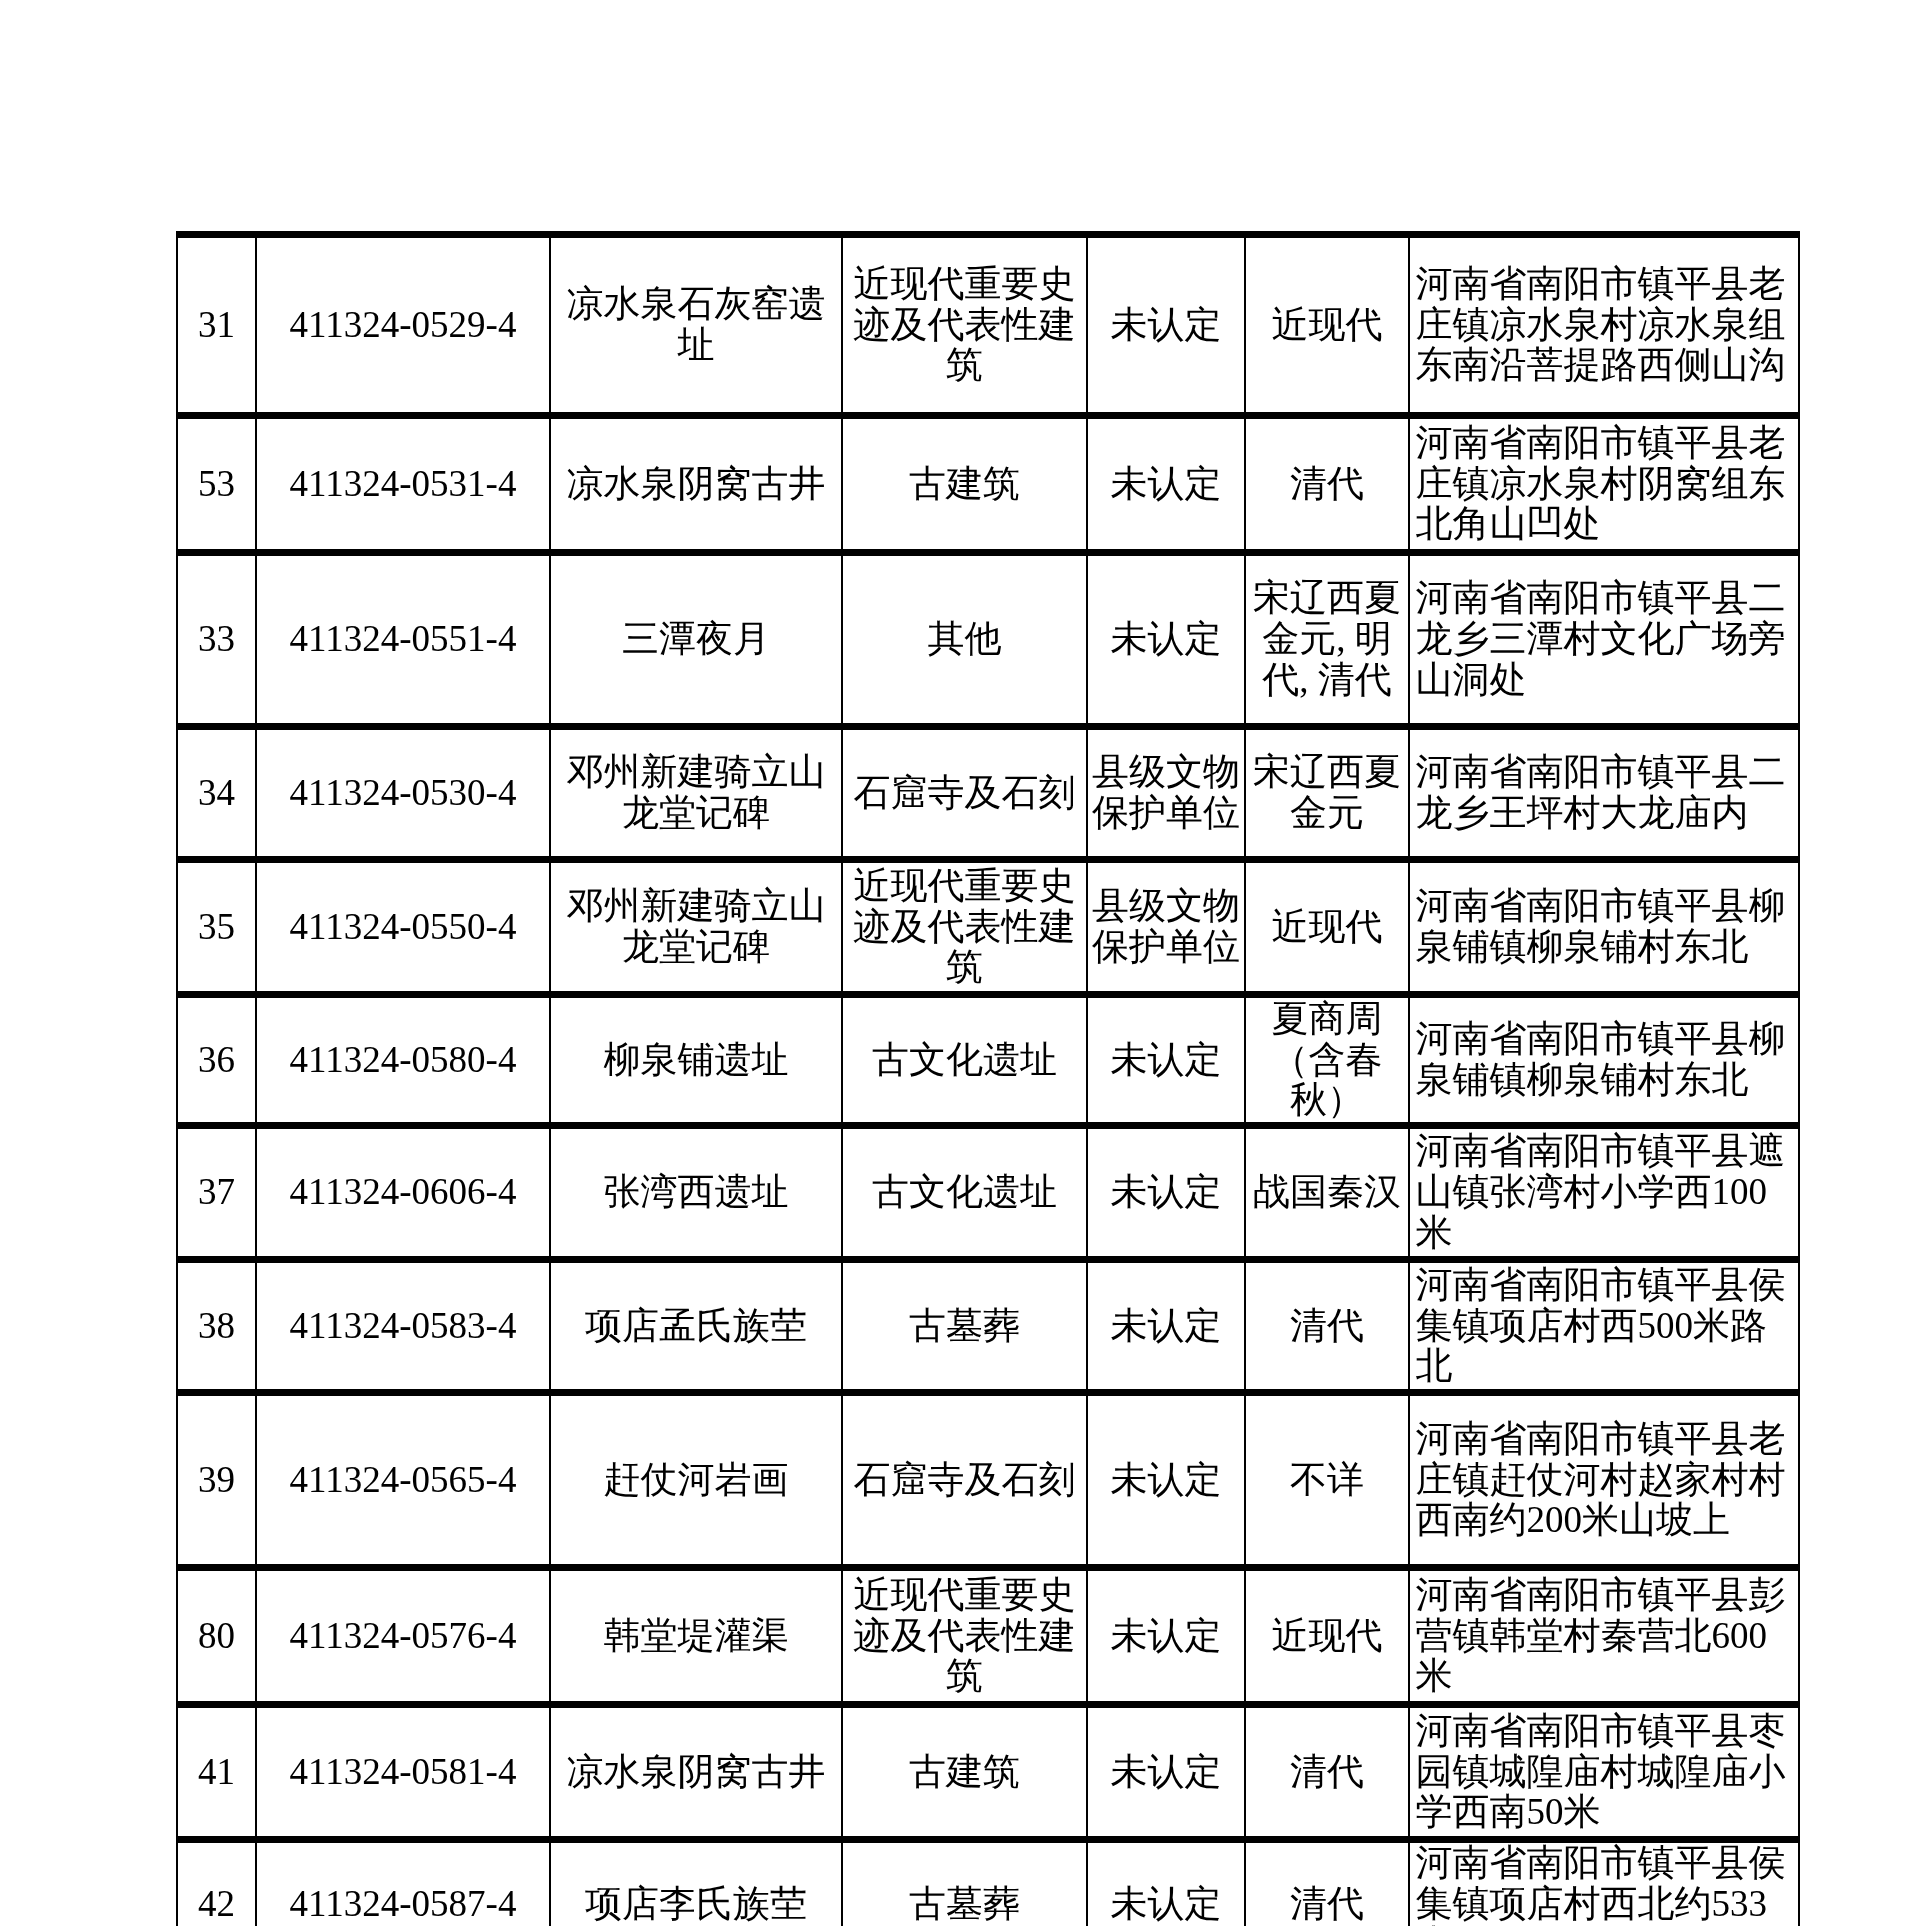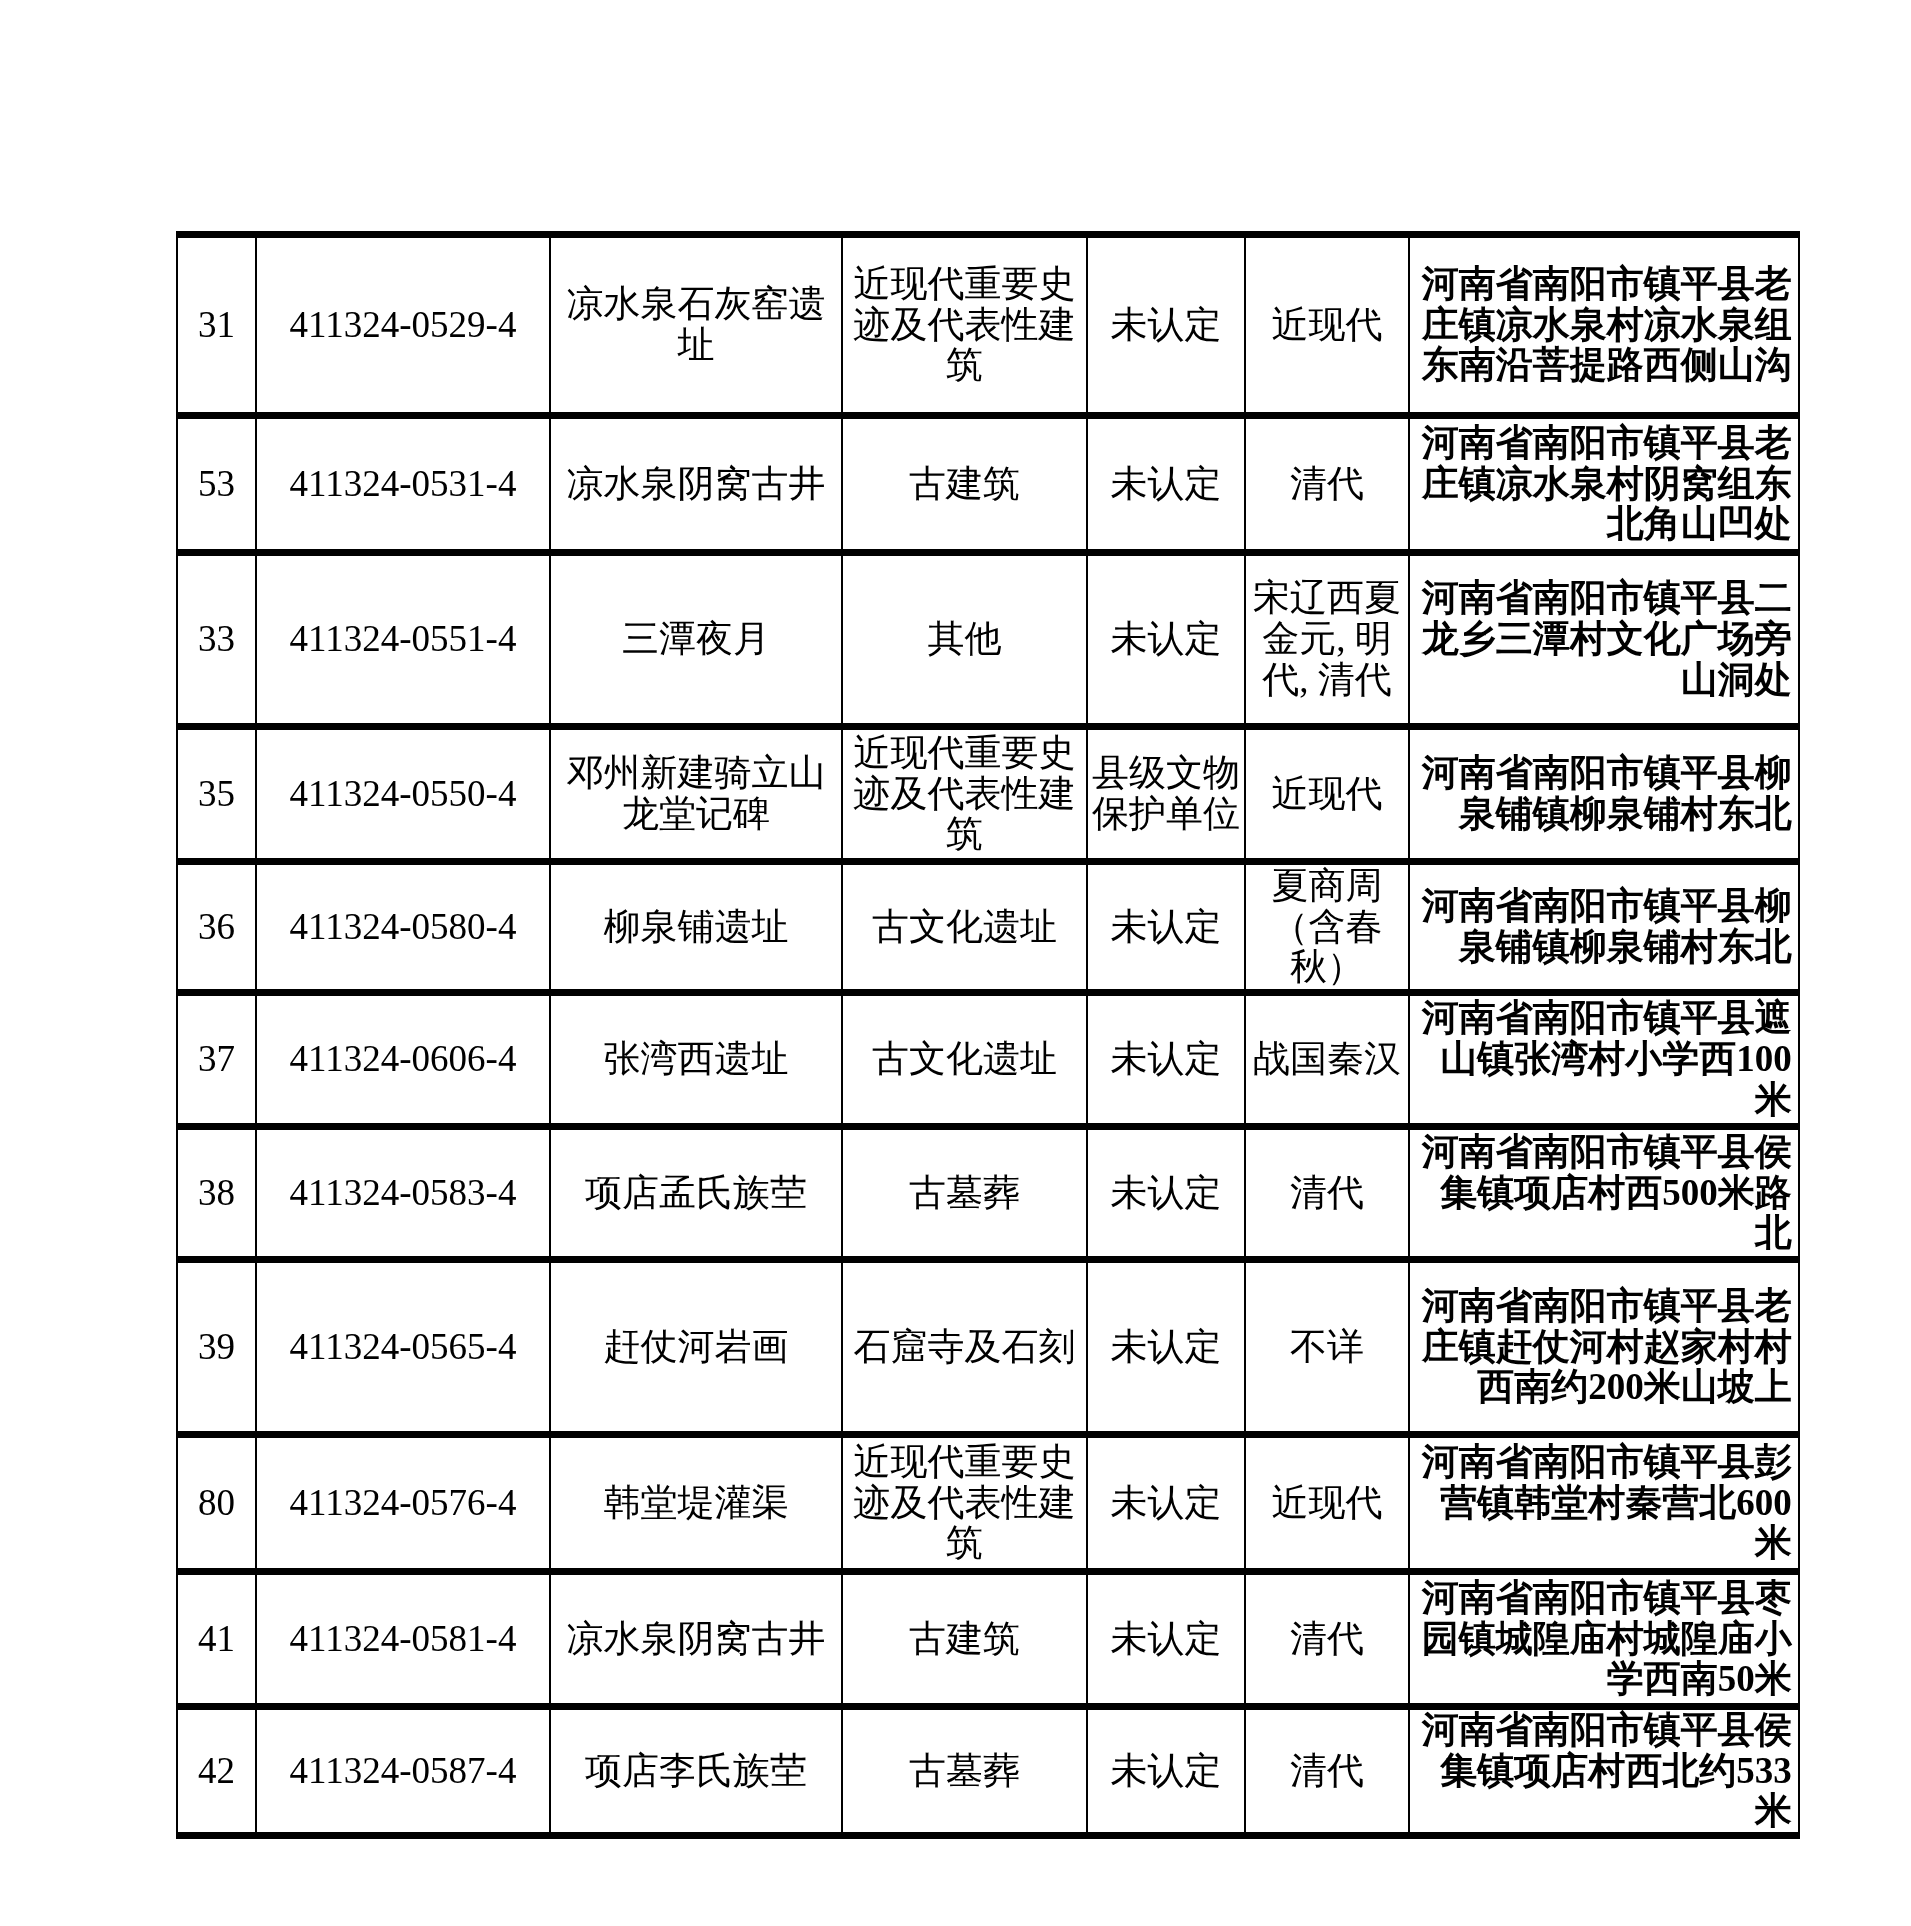--- a/index.html
+++ b/index.html
@@ -35,23 +35,22 @@
     font-size: 37px;
     line-height: 1.1;
     vertical-align: middle;
     text-align: center;
     padding: 0;
     overflow: hidden;
     word-break: normal;
     line-break: strict;
   }
   table.registry td.cell-address {
-    text-align: right;
+    text-align: left;
     padding: 0 6.2px 0 5.4px;
-    font-weight: bold;
   }
   col.c-no       { width: 79px; }
   col.c-id       { width: 294px; }
   col.c-name     { width: 292px; }
   col.c-category { width: 245px; }
   col.c-status   { width: 158px; }
   col.c-era      { width: 164px; }
   col.c-address  { width: 390px; }
 </style>
 </head>
@@ -88,20 +87,29 @@
           <td class="cell-address">河南省南阳市镇平县老庄镇凉水泉村阴窝组东北角山凹处</td>
         </tr>
         <tr style="height: 174px;">
           <td class="cell-no">33</td>
           <td class="cell-id">411324-0551-4</td>
           <td class="cell-name">三潭夜月</td>
           <td class="cell-category">其他</td>
           <td class="cell-status">未认定</td>
           <td class="cell-era">宋辽西夏金元, 明代, 清代</td>
           <td class="cell-address">河南省南阳市镇平县二龙乡三潭村文化广场旁山洞处</td>
+        </tr>
+        <tr style="height: 133px;">
+          <td class="cell-no">34</td>
+          <td class="cell-id">411324-0530-4</td>
+          <td class="cell-name">邓州新建骑立山龙堂记碑</td>
+          <td class="cell-category">石窟寺及石刻</td>
+          <td class="cell-status">县级文物保护单位</td>
+          <td class="cell-era">宋辽西夏金元</td>
+          <td class="cell-address">河南省南阳市镇平县二龙乡王坪村大龙庙内</td>
         </tr>
         <tr style="height: 135px;">
           <td class="cell-no">35</td>
           <td class="cell-id">411324-0550-4</td>
           <td class="cell-name">邓州新建骑立山龙堂记碑</td>
           <td class="cell-category">近现代重要史迹及代表性建筑</td>
           <td class="cell-status">县级文物保护单位</td>
           <td class="cell-era">近现代</td>
           <td class="cell-address">河南省南阳市镇平县柳泉铺镇柳泉铺村东北</td>
         </tr>

